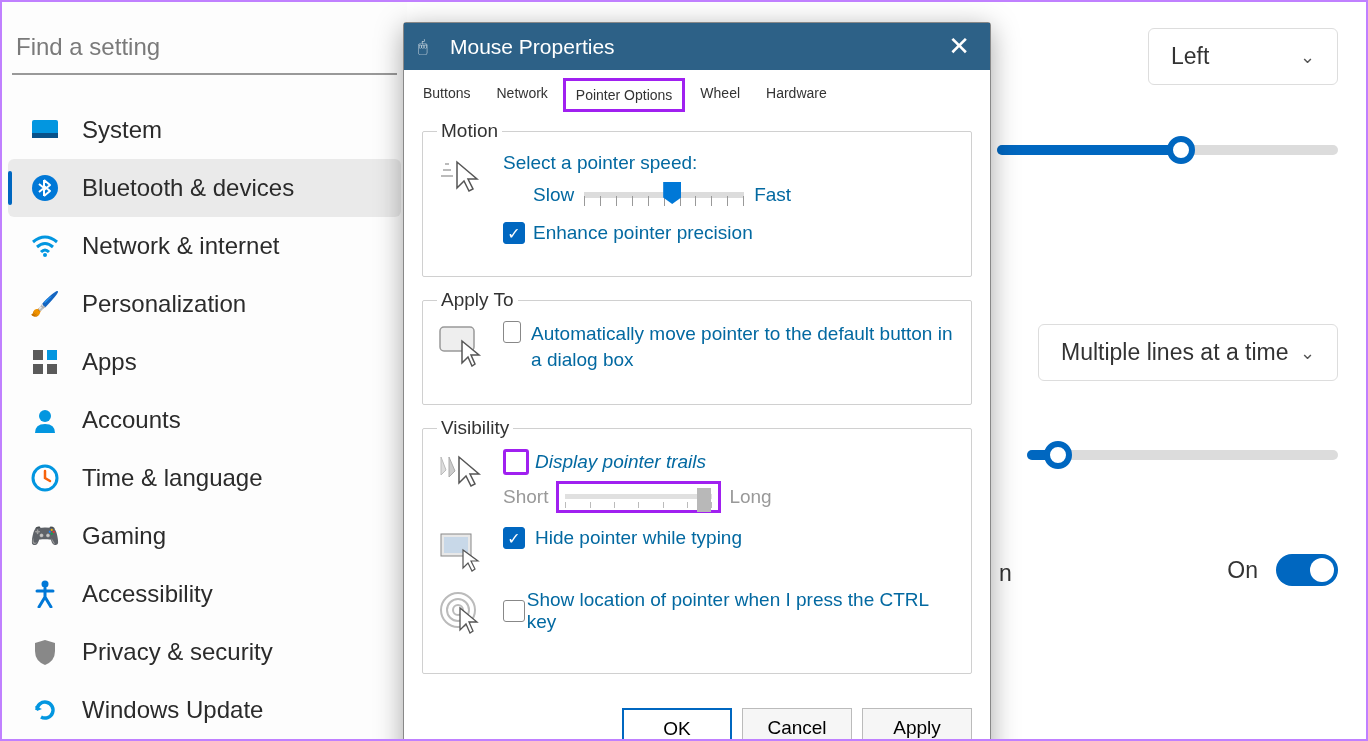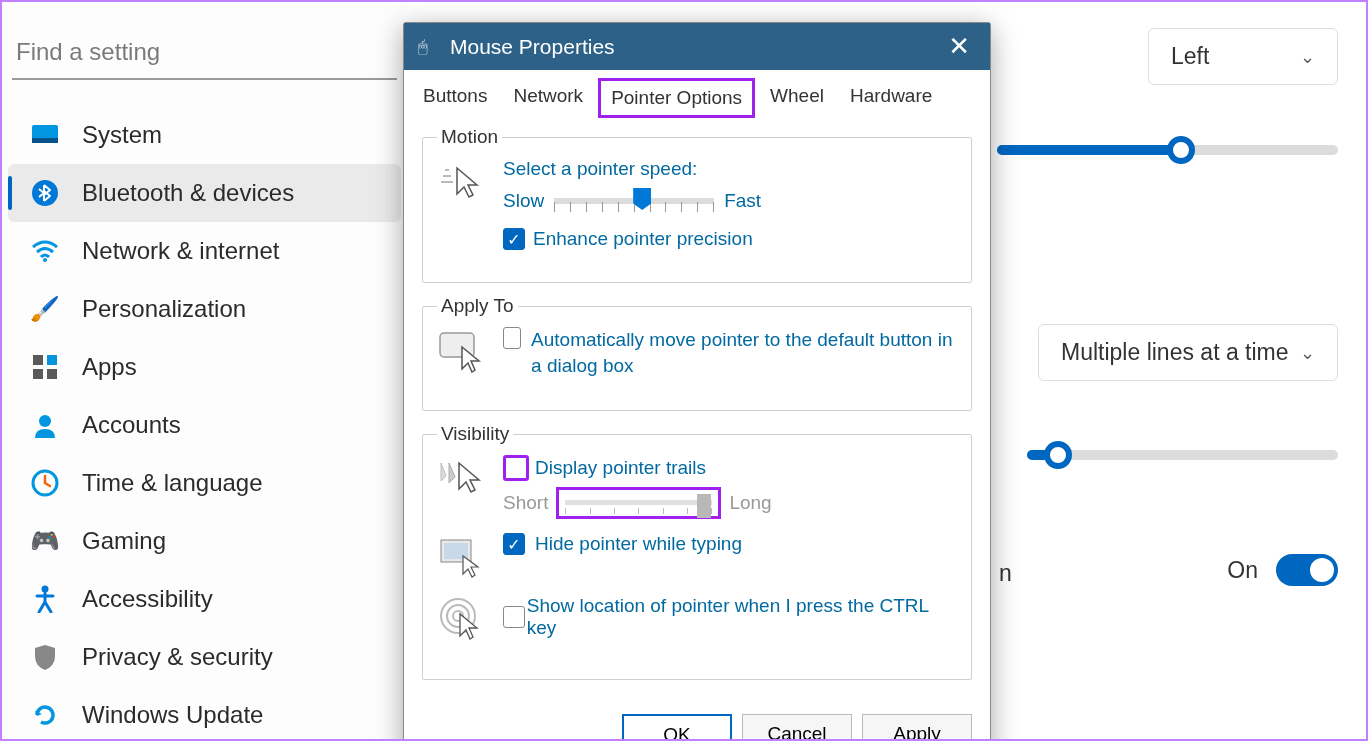--- a/index.html
+++ b/index.html
@@ -1,20 +1,20 @@
 <!DOCTYPE html>
 <html><head>
 <meta charset="utf-8">
 <style>
   * { box-sizing: border-box; margin: 0; padding: 0; }
   body { font-family: "Segoe UI", Arial, sans-serif; background: #fff; overflow: hidden; width: 1368px; height: 741px; position: relative; border: 2px solid #c080ff; }
   
   
   .settings-app { position: absolute; inset: 0; display: flex; }
-  .sidebar { width: 405px; background: #fdfdfd; display: flex; flex-direction: column; }
+  .sidebar { width: 405px; background: #fdfdfd; display: flex; flex-direction: column; justify-content: flex-end; }
   .search-wrap { padding: 28px 10px 14px 10px; }
   .search-input { width: 100%; font-size: 24px; color: #555; border: none; border-bottom: 2px solid #999; padding: 8px 4px 12px 4px; outline: none; background: transparent; }
   .search-input::placeholder { color: #7a7a7a; }
   .nav-list { padding: 12px 6px 0 6px; }
   .nav-item { display: flex; align-items: center; gap: 22px; padding: 14px 22px; font-size: 24px; color: #2b2b2b; border-radius: 6px; cursor: pointer; position: relative; }
   .nav-item.active { background: #eaeaea; }
   .nav-item.active::before { content: ""; position: absolute; left: 0; top: 12px; bottom: 12px; width: 4px; background: #0067c0; border-radius: 2px; }
   .nav-icon { width: 30px; height: 30px; display: flex; align-items: center; justify-content: center; font-size: 24px; }
   
   .main-panel { flex: 1; background: #fff; position: relative; padding: 0 24px; }
@@ -27,31 +27,31 @@
   .toggle { width: 62px; height: 32px; border-radius: 16px; background: #0067c0; position: relative; }
   .toggle .knob { width: 24px; height: 24px; background: #fff; border-radius: 50%; position: absolute; right: 4px; top: 4px; }
   .on-label { font-size: 23px; color: #333; }
   
   
   .dialog { position: absolute; left: 401px; top: 20px; width: 588px; background: #fff; border: 1px solid #888; box-shadow: 0 6px 28px rgba(0,0,0,0.35); border-radius: 3px; }
   .titlebar { background: #2d6187; color: #fff; display: flex; align-items: center; padding: 8px 14px; font-size: 21px; }
   .titlebar .mouse-glyph { width: 22px; margin-right: 10px; font-size: 16px; opacity: .9; }
   .titlebar .close { margin-left: auto; font-size: 26px; cursor: pointer; font-weight: 300; padding: 0 6px; }
   .tabs { display: flex; padding: 8px 8px 0 8px; gap: 4px; }
-  .tab { padding: 6px 10px; font-size: 19px; color: #333; cursor: pointer; border: 1px solid transparent; background: #fff; }
+  .tab { padding: 6px 10px; font-size: 14px; color: #333; cursor: pointer; border: 1px solid transparent; background: #fff; }
   .tab.active { border: 3px solid #a020f0; }
   .dialog-body { padding: 8px 18px 14px 18px; }
   
   fieldset { border: 1px solid #d0d0d0; border-radius: 2px; margin-bottom: 12px; padding: 10px 14px 32px 14px; }
   legend { font-size: 19px; color: #333; padding: 0 4px; }
   .row { display: flex; align-items: flex-start; gap: 18px; }
   .section-icon { width: 48px; height: 48px; display: flex; align-items: center; justify-content: center; }
   .ptr-text { font-size: 19px; color: #0369a1; }
   
-  .speed-slider { display: flex; align-items: center; gap: 10px; margin-top: 10px; }
+  .speed-slider { display: flex; align-items: center; gap: 10px; margin-top: 10px; margin-left: 30px; }
   .track { width: 160px; height: 6px; background: #dcdcdc; position: relative; }
   .track .ticks { position: absolute; inset: 0; display: flex; justify-content: space-between; }
   .track .ticks span { width: 1px; height: 10px; background: #999; position: relative; top: 4px; }
   .track .blue-thumb { position: absolute; top: -10px; width: 18px; height: 22px; background: #0078d7; left: 55%; transform: translateX(-50%); clip-path: polygon(0 0,100% 0,100% 70%,50% 100%,0 70%); }
   .checkbox-row { display: flex; align-items: center; gap: 8px; margin-top: 16px; }
   .checkbox { width: 22px; height: 22px; border: 1px solid #888; border-radius: 3px; display: flex; align-items: center; justify-content: center; cursor: pointer; }
   .checkbox.checked { background: #0067c0; border-color: #0067c0; color: #fff; font-size: 16px; }
   .checkbox.highlight { border: 3px solid #a020f0; width: 26px; height: 26px; }
   
   .trail-slider-wrap { display: flex; align-items: center; gap: 8px; margin-top: 6px; margin-left: 0px; }
@@ -277,21 +277,21 @@
 
       <div class="vis-block">
         <div class="section-icon">
           <svg width="48" height="40" viewBox="0 0 48 40">
               <path d="M4 4 L4 22 L9 17 Z" fill="#ddd" stroke="#bbb"></path>
               <path d="M12 4 L12 24 L18 18 Z" fill="#ccc" stroke="#aaa"></path>
               <path d="M22 4 L22 30 L29 23 L34 33 L38 31 L33 21 L42 21 Z" fill="#fff" stroke="#555" stroke-width="1.5"></path>
             </svg>
         </div>
         <div style="flex:1">
-          <div style="display:flex;align-items:center;gap:6px;">
+          <div style="display:flex;align-items:center;gap:6px;font-style:italic;">
             <div class="checkbox highlight"></div>
             <span class="ptr-text">Display pointer trails</span>
           </div>
           <div class="trail-slider-wrap">
             <span class="disabled-label">Short</span>
             <div class="trail-track">
               <div class="tline"></div>
               <div class="tticks">
                   <span></span>
                   <span></span>

